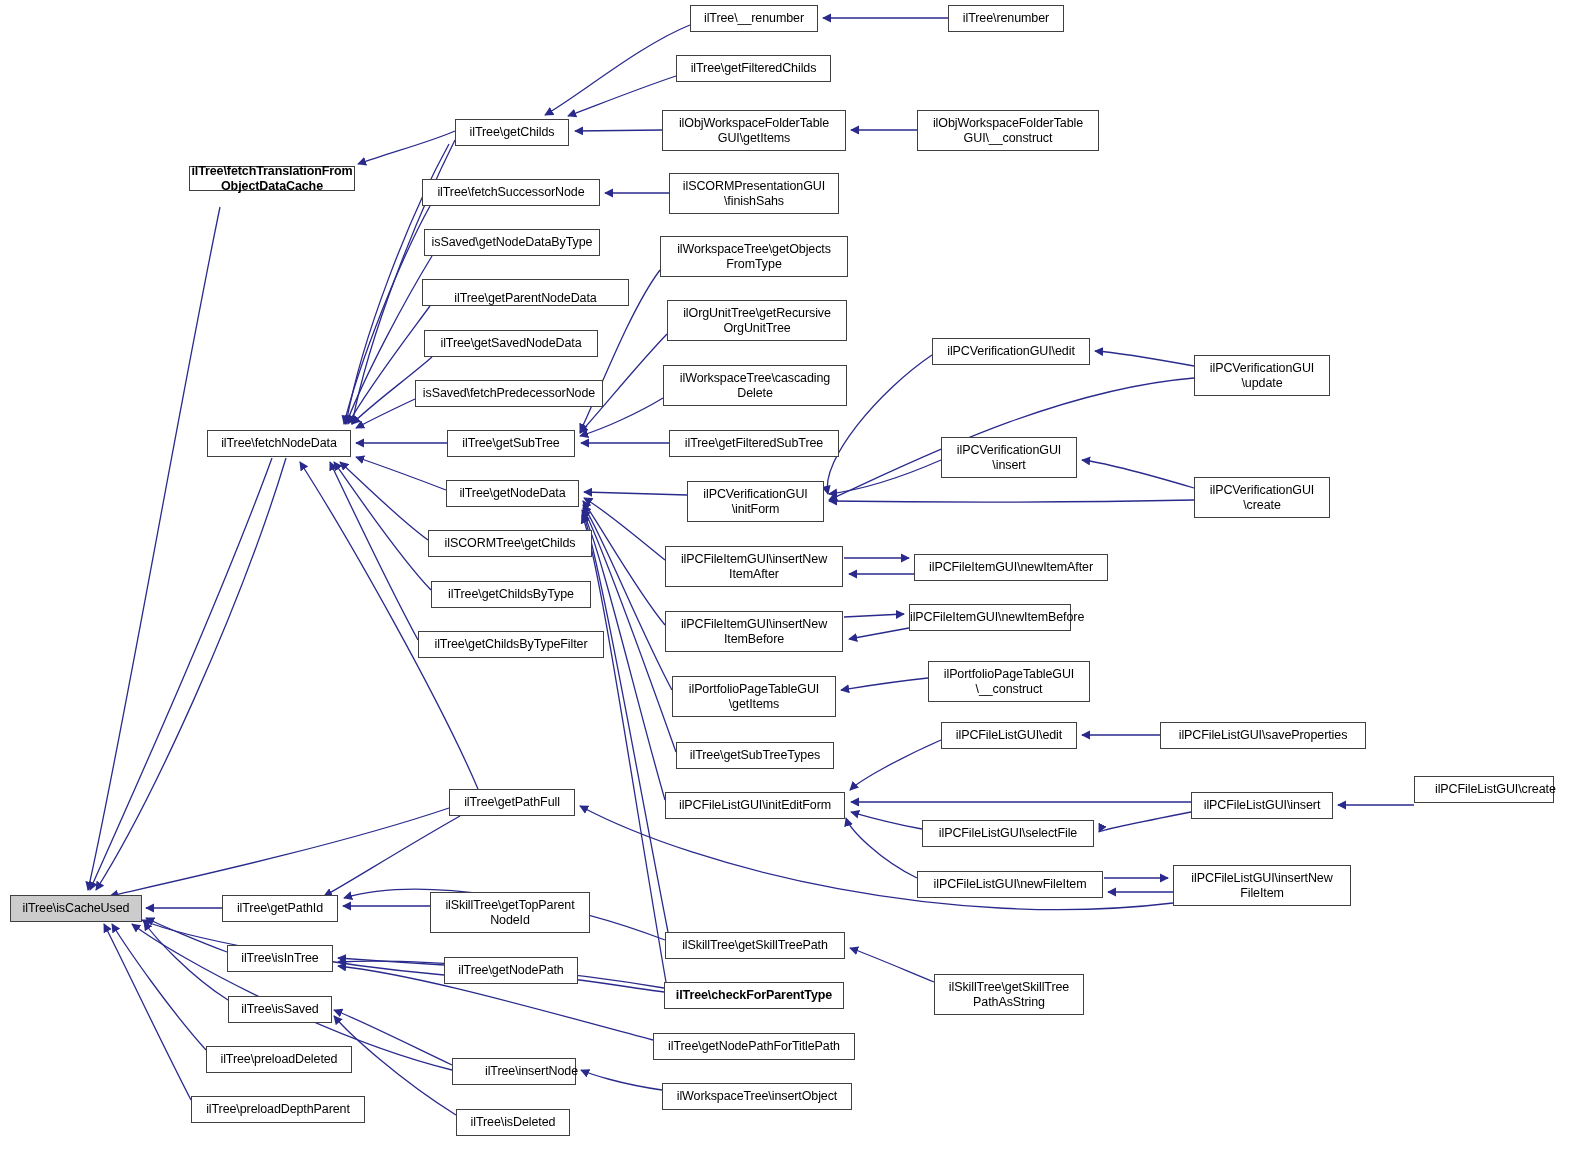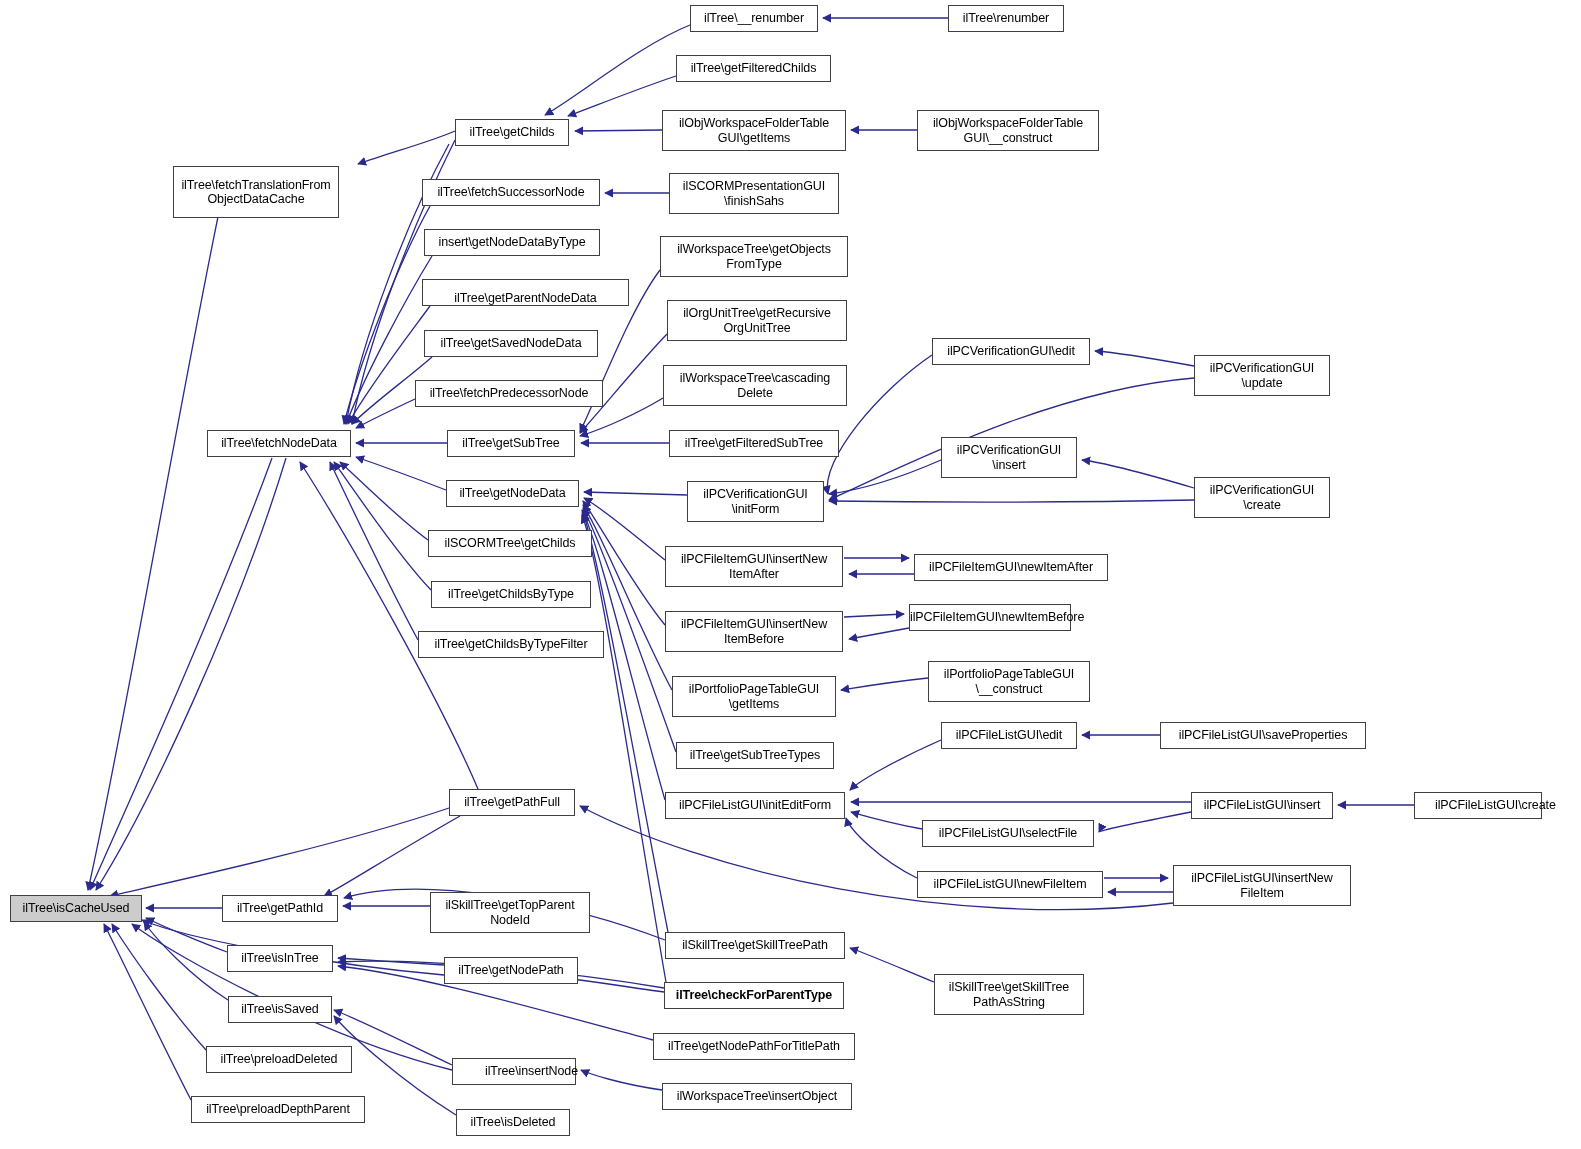--- a/index.html
+++ b/index.html
@@ -123,29 +123,29 @@
         <path d="M 664,992 C 620,986 560,976 512,972" fill="none" stroke="#2a2a8c" stroke-width="1.3" marker-end="url(#ah)"></path>
         <path d="M 668,932 C 640,790 600,560 583,513" fill="none" stroke="#2a2a8c" stroke-width="1.3" marker-end="url(#ah)"></path>
         <path d="M 666,982 C 636,810 600,560 582,515" fill="none" stroke="#2a2a8c" stroke-width="1.3" marker-end="url(#ah)"></path>
         <path d="M 934,982 C 900,968 870,955 850,948" fill="none" stroke="#2a2a8c" stroke-width="1.3" marker-end="url(#ah)"></path>
         <path d="M 662,1090 C 620,1084 590,1074 581,1070" fill="none" stroke="#2a2a8c" stroke-width="1.3" marker-end="url(#ah)"></path>
         <path d="M 452,1070 C 330,1040 180,960 132,924" fill="none" stroke="#2a2a8c" stroke-width="1.3" marker-end="url(#ah)"></path>
       </g>
   </svg>
   <div id="node-layer">
       <div class="node hl" style="left: 10px; top: 895px; width: 132px; height: 27px;"><span class="lbl">ilTree\isCacheUsed</span></div>
-      <div class="node" style="left: 173px; top: 166px; width: 166px; height: 52px;"><span class="lbl">ilTree\fetchTranslationFrom
+      <div class="node" style="left: 189px; top: 166px; width: 166px; height: 25px; font-weight: bold;"><span class="lbl">ilTree\fetchTranslationFrom
 ObjectDataCache</span></div>
       <div class="node" style="left: 207px; top: 430px; width: 144px; height: 27px;"><span class="lbl">ilTree\fetchNodeData</span></div>
       <div class="node" style="left: 455px; top: 119px; width: 114px; height: 27px;"><span class="lbl">ilTree\getChilds</span></div>
       <div class="node" style="left: 422px; top: 179px; width: 178px; height: 27px;"><span class="lbl">ilTree\fetchSuccessorNode</span></div>
-      <div class="node" style="left: 424px; top: 229px; width: 176px; height: 27px;"><span class="lbl">insert\getNodeDataByType</span></div>
+      <div class="node" style="left: 424px; top: 229px; width: 176px; height: 27px;"><span class="lbl">isSaved\getNodeDataByType</span></div>
       <div class="node" style="left: 422px; top: 279px; width: 207px; height: 27px; align-items: flex-end;"><span class="lbl">ilTree\getParentNodeData</span></div>
       <div class="node" style="left: 424px; top: 330px; width: 174px; height: 27px;"><span class="lbl">ilTree\getSavedNodeData</span></div>
-      <div class="node" style="left: 415px; top: 380px; width: 188px; height: 27px;"><span class="lbl">ilTree\fetchPredecessorNode</span></div>
+      <div class="node" style="left: 415px; top: 380px; width: 188px; height: 27px;"><span class="lbl">isSaved\fetchPredecessorNode</span></div>
       <div class="node" style="left: 447px; top: 430px; width: 128px; height: 27px;"><span class="lbl">ilTree\getSubTree</span></div>
       <div class="node" style="left: 446px; top: 480px; width: 133px; height: 27px;"><span class="lbl">ilTree\getNodeData</span></div>
       <div class="node" style="left: 428px; top: 530px; width: 164px; height: 27px;"><span class="lbl">ilSCORMTree\getChilds</span></div>
       <div class="node" style="left: 431px; top: 581px; width: 160px; height: 27px;"><span class="lbl">ilTree\getChildsByType</span></div>
       <div class="node" style="left: 418px; top: 631px; width: 186px; height: 27px;"><span class="lbl">ilTree\getChildsByTypeFilter</span></div>
       <div class="node" style="left: 690px; top: 5px; width: 128px; height: 27px;"><span class="lbl">ilTree\__renumber</span></div>
       <div class="node" style="left: 948px; top: 5px; width: 116px; height: 27px;"><span class="lbl">ilTree\renumber</span></div>
       <div class="node" style="left: 676px; top: 55px; width: 155px; height: 27px;"><span class="lbl">ilTree\getFilteredChilds</span></div>
       <div class="node" style="left: 662px; top: 110px; width: 184px; height: 41px;"><span class="lbl">ilObjWorkspaceFolderTable
 GUI\getItems</span></div>
@@ -178,21 +178,21 @@
       <div class="node" style="left: 672px; top: 676px; width: 164px; height: 41px;"><span class="lbl">ilPortfolioPageTableGUI
 \getItems</span></div>
       <div class="node" style="left: 928px; top: 661px; width: 162px; height: 41px;"><span class="lbl">ilPortfolioPageTableGUI
 \__construct</span></div>
       <div class="node" style="left: 676px; top: 742px; width: 158px; height: 27px;"><span class="lbl">ilTree\getSubTreeTypes</span></div>
       <div class="node" style="left: 665px; top: 792px; width: 180px; height: 27px;"><span class="lbl">ilPCFileListGUI\initEditForm</span></div>
       <div class="node" style="left: 941px; top: 722px; width: 136px; height: 27px;"><span class="lbl">ilPCFileListGUI\edit</span></div>
       <div class="node" style="left: 1160px; top: 722px; width: 206px; height: 27px;"><span class="lbl">ilPCFileListGUI\saveProperties</span></div>
       <div class="node" style="left: 922px; top: 820px; width: 172px; height: 27px;"><span class="lbl">ilPCFileListGUI\selectFile</span></div>
       <div class="node" style="left: 1191px; top: 792px; width: 142px; height: 27px;"><span class="lbl">ilPCFileListGUI\insert</span></div>
-      <div class="node" style="left: 1414px; top: 792px; width: 128px; height: 27px; padding-left: 20px;"><span class="lbl">ilPCFileListGUI\create</span></div>
+      <div class="node" style="left: 1414px; top: 776px; width: 140px; height: 27px; padding-left: 20px;"><span class="lbl">ilPCFileListGUI\create</span></div>
       <div class="node" style="left: 917px; top: 871px; width: 186px; height: 27px;"><span class="lbl">ilPCFileListGUI\newFileItem</span></div>
       <div class="node" style="left: 1173px; top: 865px; width: 178px; height: 41px;"><span class="lbl">ilPCFileListGUI\insertNew
 FileItem</span></div>
       <div class="node" style="left: 449px; top: 789px; width: 126px; height: 27px;"><span class="lbl">ilTree\getPathFull</span></div>
       <div class="node" style="left: 222px; top: 895px; width: 116px; height: 27px;"><span class="lbl">ilTree\getPathId</span></div>
       <div class="node" style="left: 430px; top: 892px; width: 160px; height: 41px;"><span class="lbl">ilSkillTree\getTopParent
 NodeId</span></div>
       <div class="node" style="left: 227px; top: 945px; width: 106px; height: 27px;"><span class="lbl">ilTree\isInTree</span></div>
       <div class="node" style="left: 444px; top: 957px; width: 134px; height: 27px;"><span class="lbl">ilTree\getNodePath</span></div>
       <div class="node" style="left: 228px; top: 996px; width: 104px; height: 27px;"><span class="lbl">ilTree\isSaved</span></div>

